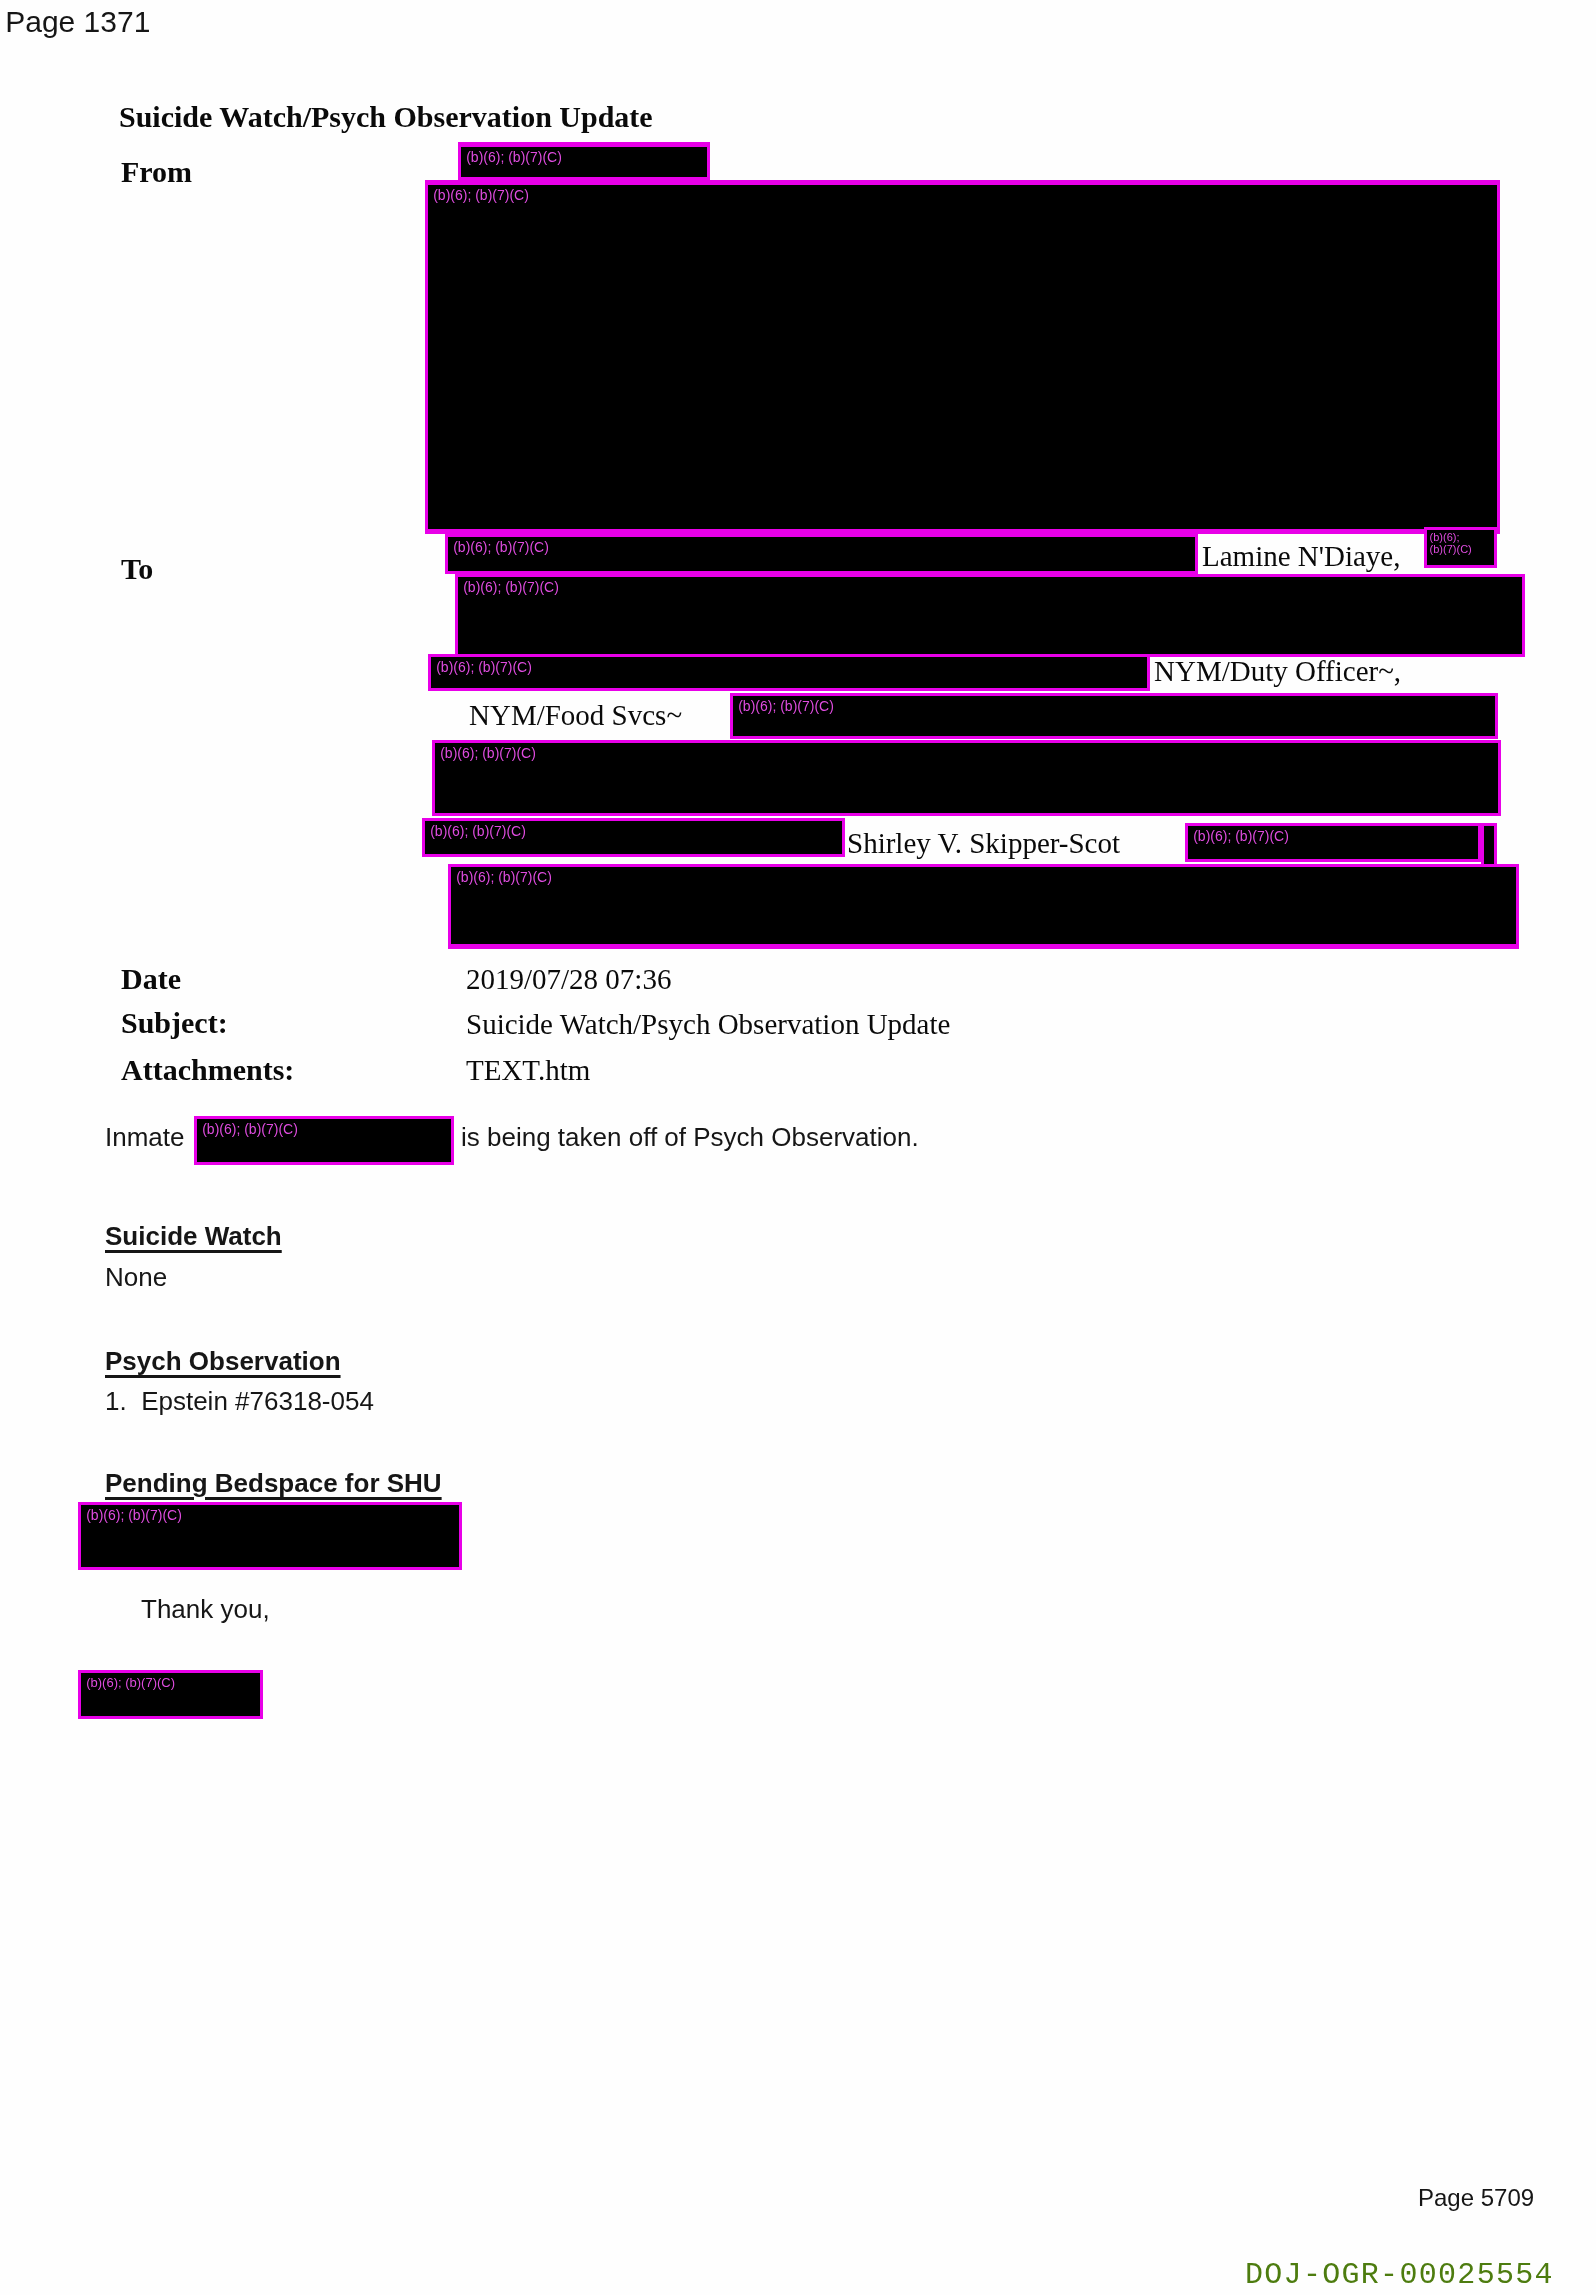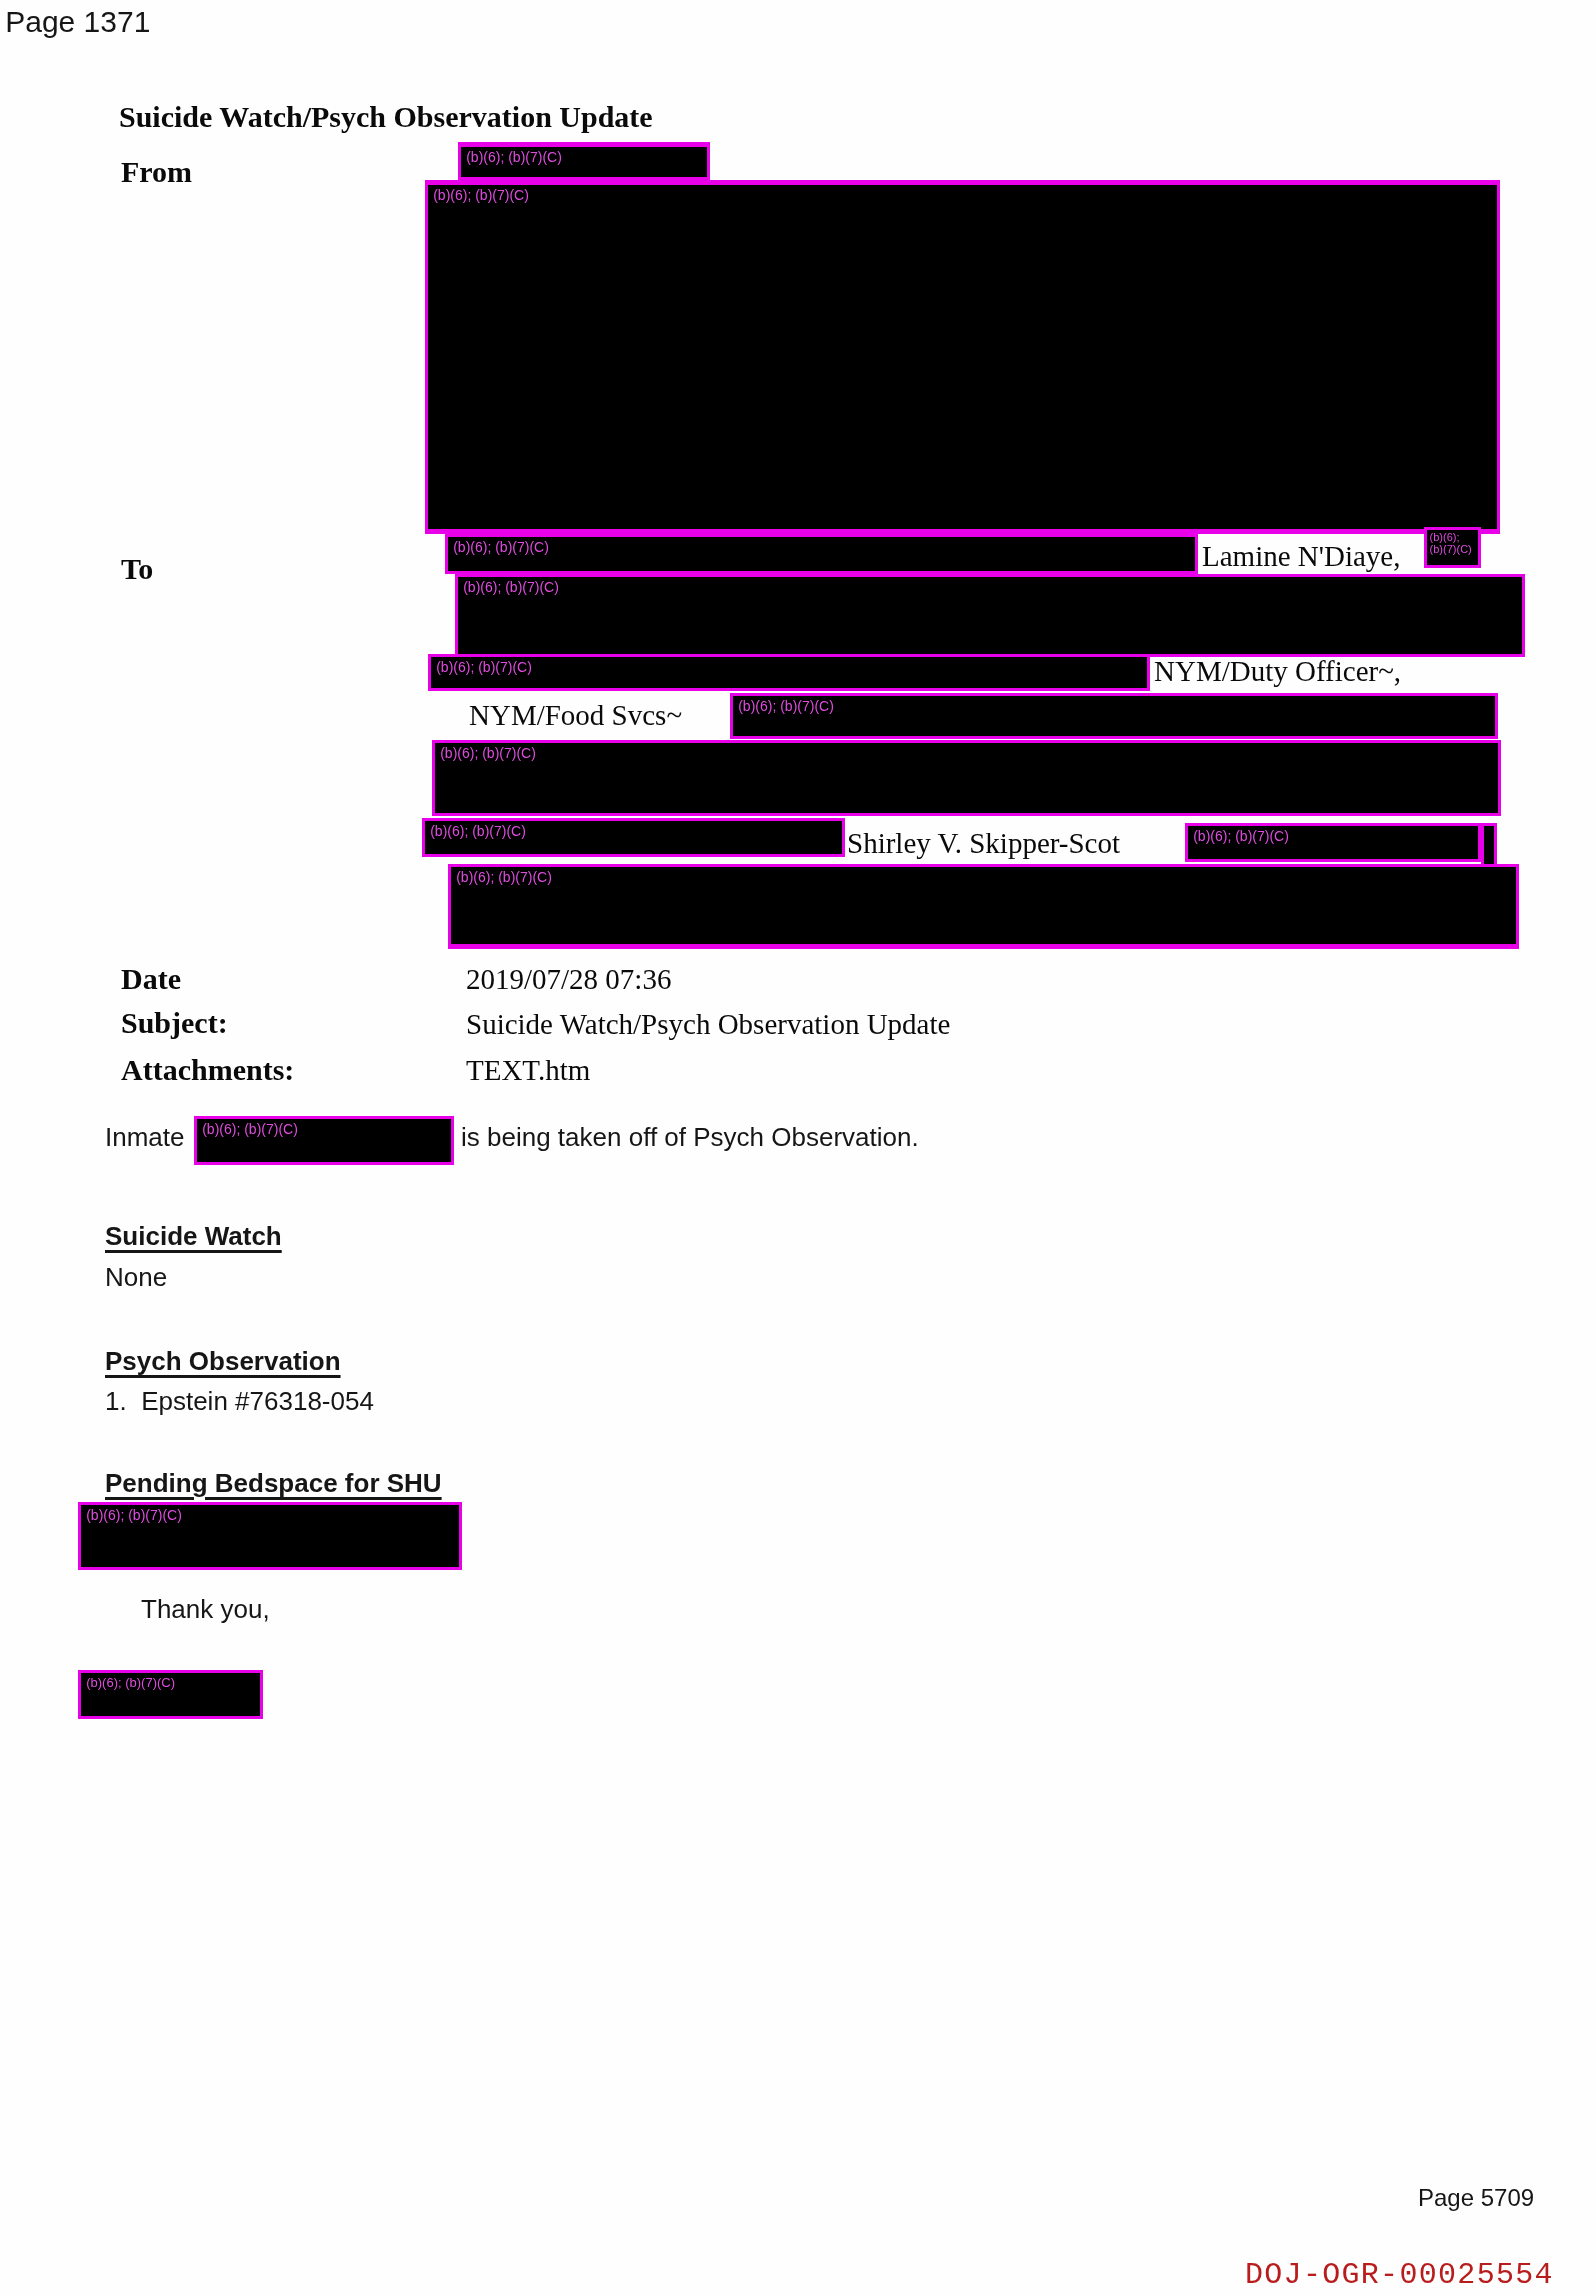--- a/index.html
+++ b/index.html
@@ -24,21 +24,21 @@
   .sans { font-family: "Liberation Sans", "DejaVu Sans", sans-serif; font-size: 26px; color: var(--body-ink); }
   .heading {
     font-weight: 700;
     text-decoration: underline;
     text-decoration-thickness: 2.6px;
     text-underline-offset: 5.2px;
   }
   .pre { white-space: pre; }
   .mono {
     font-family: "Liberation Mono", "DejaVu Sans Mono", monospace;
-    font-size: 30px; letter-spacing: 1.3px; color: #b91c1c;
+    font-size: 30px; letter-spacing: 1.3px; color: #4d7c0f;
   }
   .redbox {
     position: absolute;
     box-sizing: border-box;
     border: 3.2px solid var(--redaction-border);
     background: #000000;
   }
   .thick-top { border-top-width: 5.8px; }
   .thick-bottom { border-bottom-width: 5.8px; }
   .rlabel {
@@ -69,21 +69,21 @@
   <div class="redbox thick-top thick-bottom" style="left:425px; top:180px; width:1075px; height:354px;">
     <span class="rlabel">(b)(6); (b)(7)(C)</span>
   </div>
 
   <div class="txt serif b title" style="left:121px; top:552px;">To</div>
 
   <div class="redbox" style="left:445px; top:534px; width:753px; height:40px;">
     <span class="rlabel">(b)(6); (b)(7)(C)</span>
   </div>
   <div class="txt serif" style="left:1202px; top:540px;">Lamine N'Diaye,</div>
-  <div class="redbox" style="left:1424px; top:527px; width:57px; height:41px;">
+  <div class="redbox" style="left:1424px; top:527px; width:73px; height:41px;">
     <span class="rlabel rlabel-sm"><span>(b)(6);</span><br><span>(b)(7)(C)</span></span>
   </div>
 
   <div class="redbox" style="left:455px; top:574px; width:1070px; height:83px;">
     <span class="rlabel">(b)(6); (b)(7)(C)</span>
   </div>
 
   <div class="redbox" style="left:428px; top:654px; width:722px; height:37px;">
     <span class="rlabel">(b)(6); (b)(7)(C)</span>
   </div>

